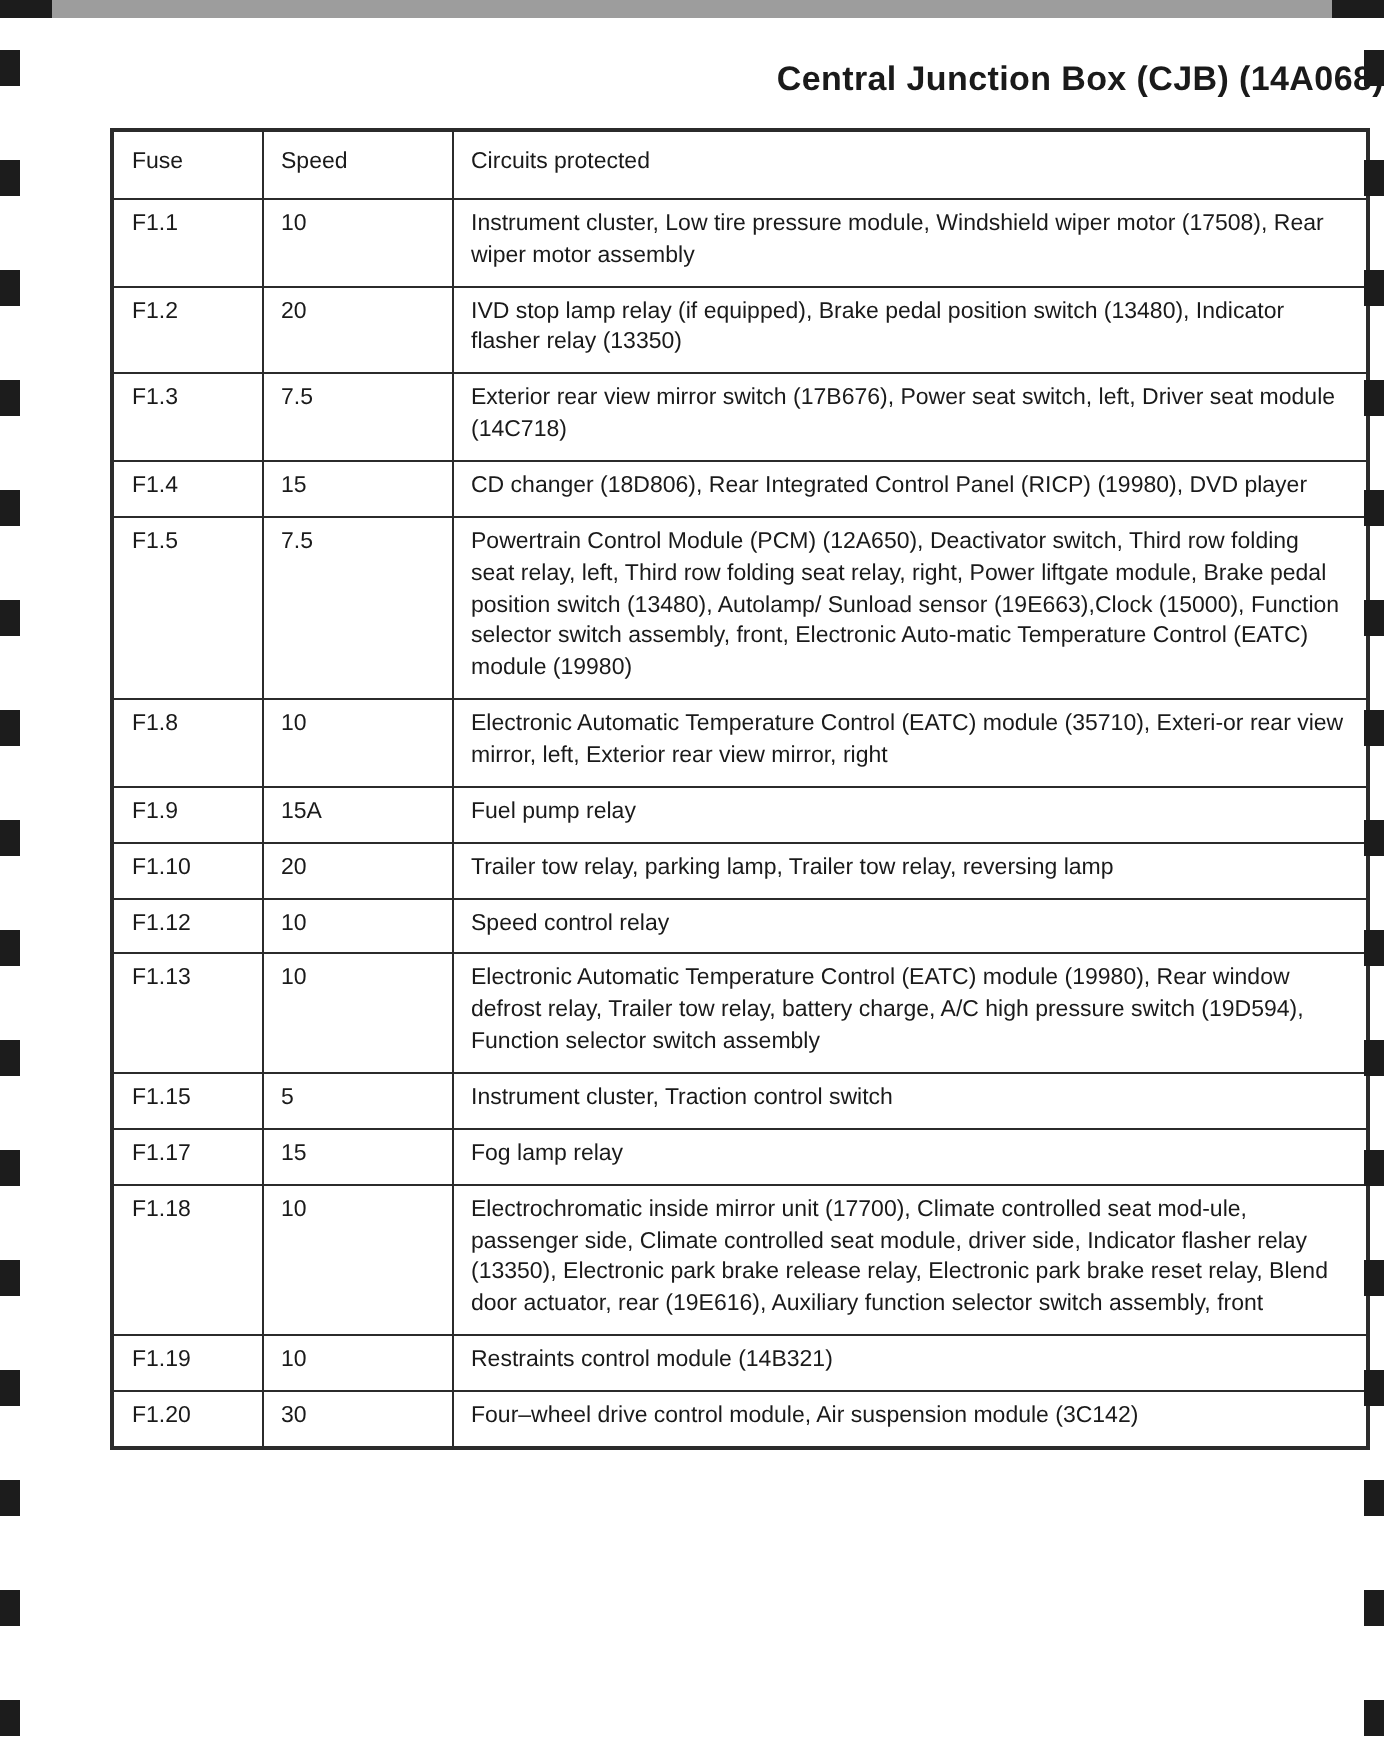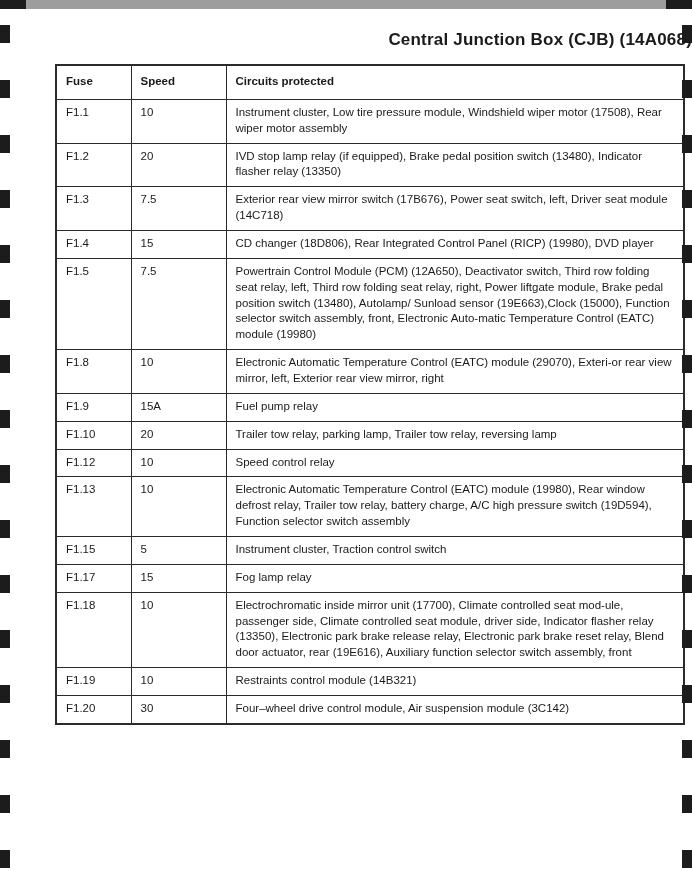--- a/index.html
+++ b/index.html
@@ -68,21 +68,21 @@
   }
   table.fuse-table th,
   table.fuse-table td {
     border: 1px solid #2b2b2b;
     padding: 5px 9px 6px 9px;
     vertical-align: top;
     text-align: left;
     word-wrap: break-word;
   }
   table.fuse-table th {
-    font-weight: bold;
+    font-weight: normal;
     padding-top: 8px;
     padding-bottom: 9px;
   }
   col.col-fuse { width: 75px; }
   col.col-amps { width: 95px; }
   col.col-circ { width: 458px; }
 </style>
 </head>
 <body>
 
@@ -136,21 +136,21 @@
     <td class="c-fuse">F1.5</td>
     <td class="c-amps">7.5</td>
     <td class="c-circ">Powertrain Control Module (PCM) (12A650), Deactivator switch, Third row folding seat relay, left, Third row folding seat relay, right, Power liftgate module, Brake pedal position switch (13480), Autolamp/ Sunload sensor (19E663),Clock (15000), Function selector switch assembly, front, Electronic Auto-matic Temperature Control (EATC) module (19980)</td>
   </tr>
 
 
 
   <tr>
     <td class="c-fuse">F1.8</td>
     <td class="c-amps">10</td>
-    <td class="c-circ">Electronic Automatic Temperature Control (EATC) module (29070), Exteri-or rear view mirror, left, Exterior rear view mirror, right</td>
+    <td class="c-circ">Electronic Automatic Temperature Control (EATC) module (35710), Exteri-or rear view mirror, left, Exterior rear view mirror, right</td>
   </tr>
 
   <tr>
     <td class="c-fuse">F1.9</td>
     <td class="c-amps">15A</td>
     <td class="c-circ">Fuel pump relay</td>
   </tr>
 
   <tr>
     <td class="c-fuse">F1.10</td>

